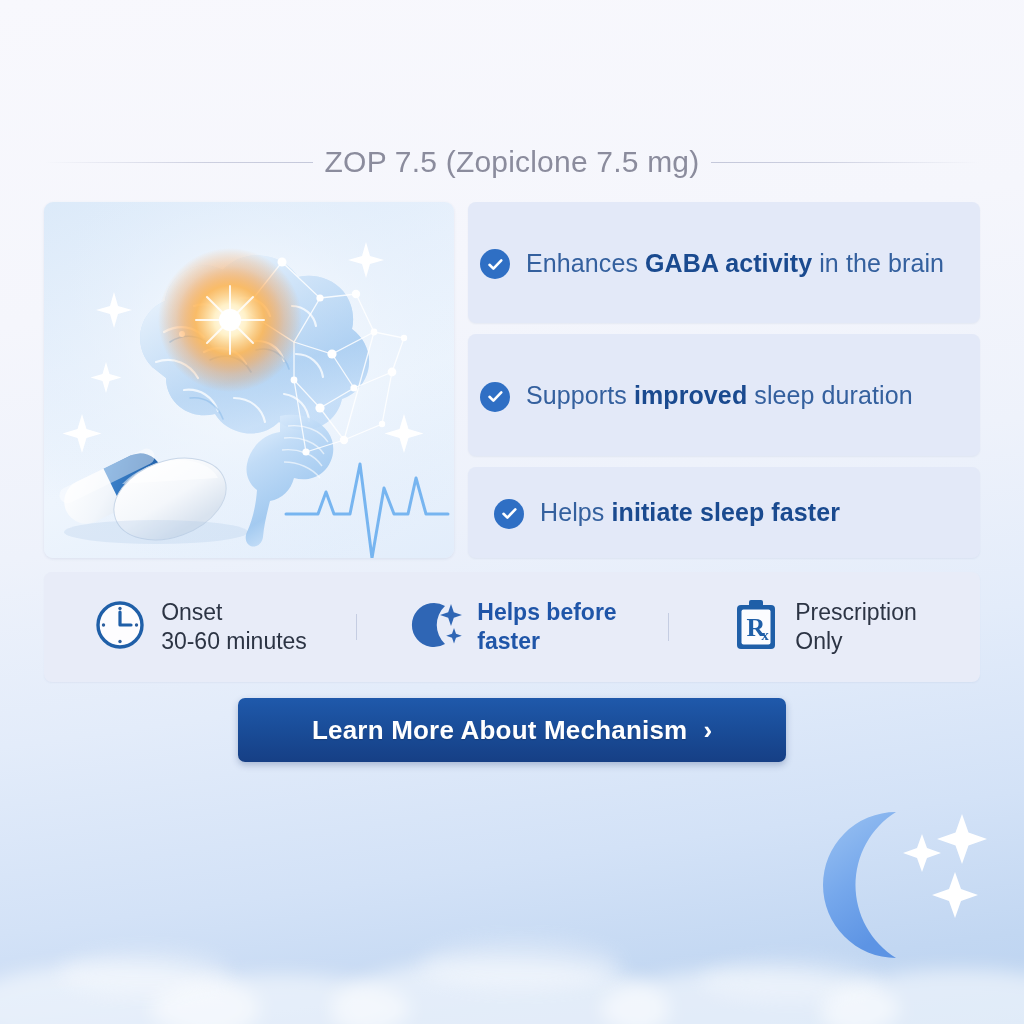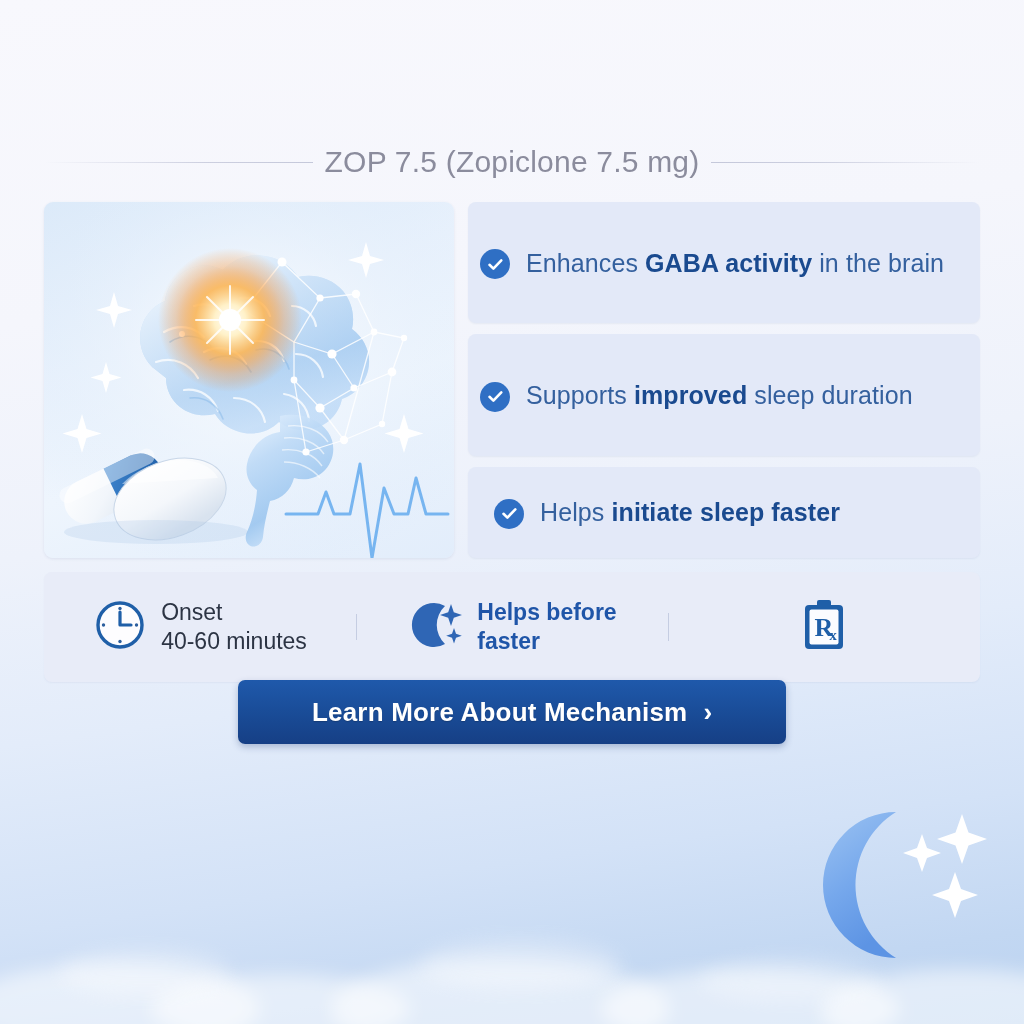--- a/index.html
+++ b/index.html
@@ -43,21 +43,21 @@
   .strip{position:absolute;left:44px;top:572px;width:936px;height:110px;border-radius:8px;
     background:#e8ecf8;display:flex;align-items:center;box-shadow:0 1px 2px rgba(60,80,130,.06);}
   .icell{flex:1;display:flex;align-items:center;justify-content:center;gap:14px;padding:0 10px;position:relative;}
   .icell + .icell::before{content:"";position:absolute;left:0;top:16px;bottom:16px;width:1px;background:rgba(140,155,190,.38);}
   .icell .txt{display:flex;flex-direction:column;line-height:1.28;}
   .icell .l1,.icell .l2{font-size:23px;color:#2c3444;font-weight:400;white-space:nowrap;}
   .icell.bed .l1,.icell.bed .l2{color:#1f55a8;font-weight:700;}
   .ico{flex:0 0 auto;display:block;}
 
   
-  .cta{position:absolute;left:238px;top:680px;width:548px;height:64px;border-radius:7px;
+  .cta{position:absolute;left:238px;top:698px;width:548px;height:64px;border-radius:7px;
     background:linear-gradient(180deg,#1f59ab 0%,#194b96 55%,#163f85 100%);
     display:flex;align-items:center;justify-content:center;gap:16px;cursor:pointer;
     box-shadow:0 3px 7px rgba(25,55,110,.28);}
   .cta-label{color:#fff;font-size:26px;font-weight:700;letter-spacing:.2px;text-shadow:0 1px 1px rgba(0,0,0,.18);}
   .cta-chev{color:#fff;font-size:26px;font-weight:700;line-height:1;}
 
   
   .moon-deco{position:absolute;left:790px;top:800px;width:210px;height:170px;}
 </style>
 </head>
@@ -265,21 +265,21 @@
           <circle cx="27" cy="27" r="22" fill="#fdfdff" stroke="#1f5fa8" stroke-width="3.4"></circle>
           <circle cx="27" cy="10.5" r="1.7" fill="#2c5f9e"></circle>
           <circle cx="43.5" cy="27" r="1.7" fill="#2c5f9e"></circle>
           <circle cx="27" cy="43.5" r="1.7" fill="#2c5f9e"></circle>
           <circle cx="10.5" cy="27" r="1.7" fill="#2c5f9e"></circle>
           <path d="M27 14 V27 H38" fill="none" stroke="#1f5fa8" stroke-width="3.2" stroke-linecap="round" stroke-linejoin="round"></path>
         </svg>
       </span>
       <span class="txt">
         <span class="l1">Onset</span>
-        <span class="l2">40-60 minutes</span>
+        <span class="l2">30-60 minutes</span>
       </span>
     </div>
 
     <div class="icell bed">
       <span class="ico">
         <svg width="56" height="54" viewBox="0 0 56 54">
           <path d="M38 8 a22 22 0 1 0 0 38 A26 26 0 0 1 38 8 Z" fill="#2f66b5"></path>
           <path d="M44 6 l2.8 8.2 8.2 2.8 -8.2 2.8 -2.8 8.2 -2.8 -8.2 -8.2 -2.8 8.2 -2.8 z" fill="#2f66b5"></path>
           <path d="M47 30 l2 5.8 5.8 2 -5.8 2 -2 5.8 -2 -5.8 -5.8 -2 5.8 -2 z" fill="#2f66b5"></path>
         </svg>
@@ -293,20 +293,24 @@
     <div class="icell">
       <span class="ico">
         <svg width="50" height="56" viewBox="0 0 50 56">
           <rect x="18" y="3" width="14" height="7" rx="2" fill="#1f5fa8"></rect>
           <rect x="6" y="8" width="38" height="44" rx="4" fill="#1f5fa8"></rect>
           <rect x="10.5" y="12.5" width="29" height="35" rx="2" fill="#fbfcff"></rect>
           <text x="25" y="39" font-family="'Liberation Serif', serif" font-size="26" font-weight="700" fill="#1f5fa8" text-anchor="middle">R</text>
           <text x="34" y="43" font-family="'Liberation Serif', serif" font-size="15" font-weight="700" fill="#1f5fa8" text-anchor="middle">x</text>
         </svg>
       </span>
+      <span class="txt">
+        <span class="l1">Prescription</span>
+        <span class="l2">Only</span>
+      </span>
     </div>
   </div>
 
   <div class="cta">
     <span class="cta-label">Learn More About Mechanism</span>
     <span class="cta-chev">›</span>
   </div>
 
   <div class="moon-deco">
     <svg width="210" height="170" viewBox="0 0 210 170">

